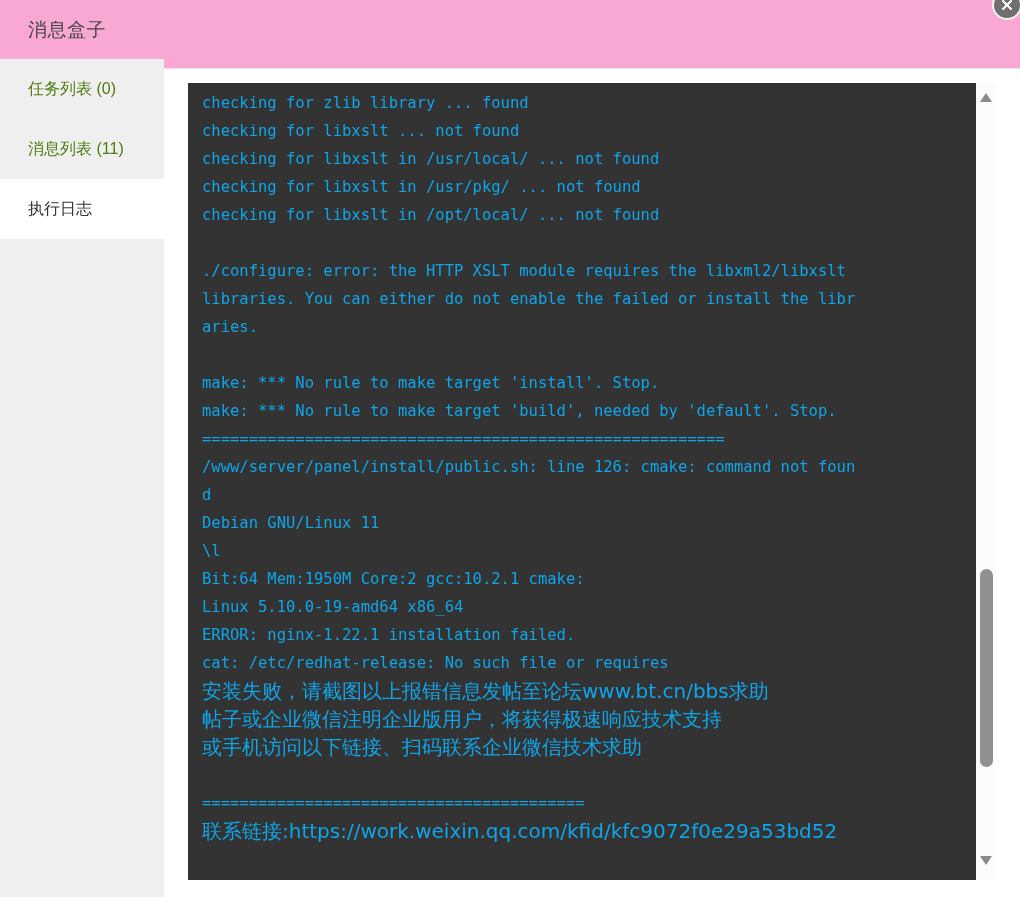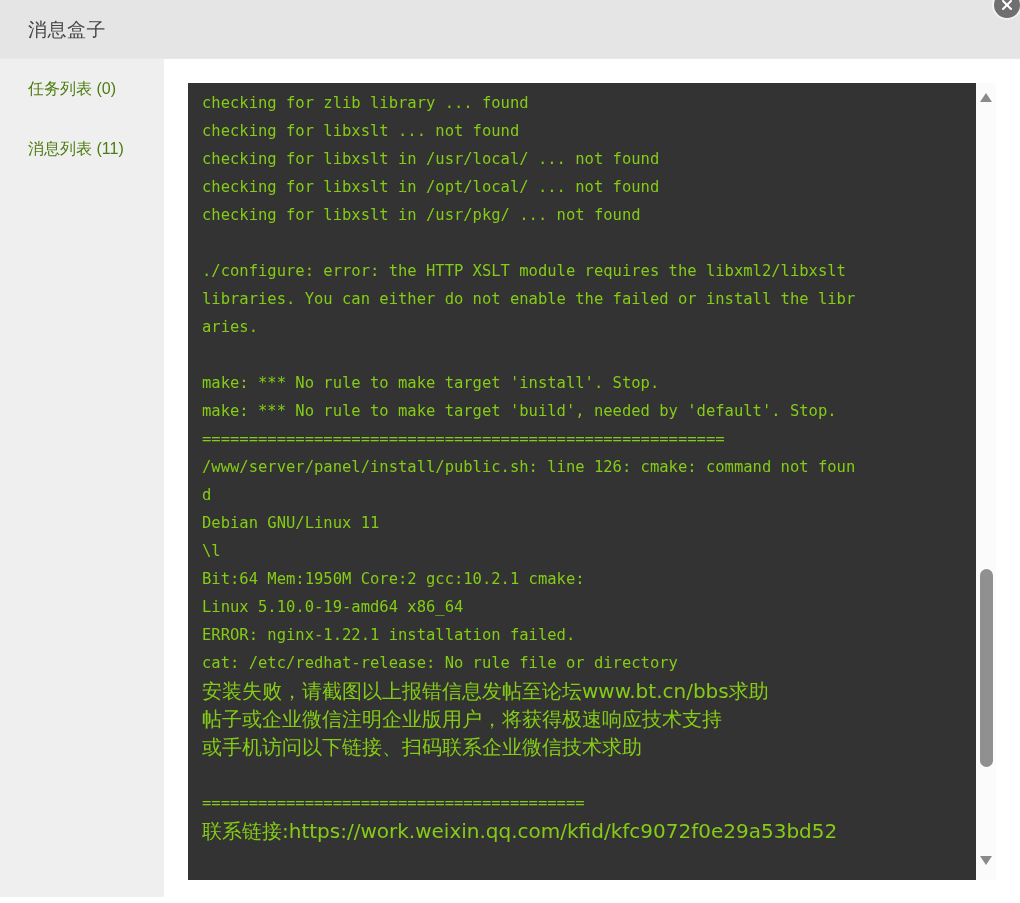--- a/index.html
+++ b/index.html
@@ -16,22 +16,22 @@
     width: 1020px;
     height: 903px;
     background: #ffffff;
   }
 
   
   .header {
     position: absolute;
     left: 0; top: 0;
     width: 1020px;
-    height: 59px;
-    background: #e5e5e5;
+    height: 69px;
+    background: #f9a8d4;
     border-bottom: 1px solid #e8e8e8;
   }
   .header-title {
     position: absolute;
     left: 28px;
     top: 17px;
     font-size: 19px;
     color: #444444;
     letter-spacing: 0.5px;
     line-height: 25px;
@@ -98,21 +98,21 @@
   .term-inner {
     position: absolute;
     left: 14px;
     top: 6px;
     width: 762px;
   }
   .tline {
     font-family: "DejaVu Sans Mono", "Liberation Mono", monospace;
     font-size: 15.5px;
     line-height: 28px;
-    color: #84cc16;
+    color: #0ea5e9;
     white-space: pre;
     letter-spacing: 0px;
   }
   .tline.blank { color: transparent; }
   .tline.cjk {
     font-family: "DejaVu Sans", sans-serif;
     font-size: 20px;
   }
 
   
@@ -170,47 +170,50 @@
     </span>
   </div>
 
   <div class="sidebar">
     <div class="side-item">
       <span>任务列表 (0)</span>
     </div>
     <div class="side-item">
       <span>消息列表 (11)</span>
     </div>
+    <div class="side-item active">
+      <span>执行日志</span>
+    </div>
     <div class="sidebar-filler"></div>
   </div>
 
   <div class="terminal-wrap">
     <div class="terminal">
       <div class="term-inner" id="term-inner">
           <div class="tline">checking for zlib library ... found</div>
           <div class="tline">checking for libxslt ... not found</div>
           <div class="tline">checking for libxslt in /usr/local/ ... not found</div>
+          <div class="tline">checking for libxslt in /usr/pkg/ ... not found</div>
           <div class="tline">checking for libxslt in /opt/local/ ... not found</div>
-          <div class="tline">checking for libxslt in /usr/pkg/ ... not found</div>
           <div class="tline blank">&nbsp;</div>
           <div class="tline">./configure: error: the HTTP XSLT module requires the libxml2/libxslt</div>
           <div class="tline">libraries. You can either do not enable the failed or install the libr</div>
           <div class="tline">aries.</div>
           <div class="tline blank">&nbsp;</div>
           <div class="tline">make: *** No rule to make target 'install'. Stop.</div>
           <div class="tline">make: *** No rule to make target 'build', needed by 'default'. Stop.</div>
           <div class="tline">========================================================</div>
           <div class="tline">/www/server/panel/install/public.sh: line 126: cmake: command not foun</div>
           <div class="tline">d</div>
           <div class="tline">Debian GNU/Linux 11</div>
           <div class="tline">\l</div>
           <div class="tline">Bit:64 Mem:1950M Core:2 gcc:10.2.1 cmake:</div>
           <div class="tline">Linux 5.10.0-19-amd64 x86_64</div>
           <div class="tline">ERROR: nginx-1.22.1 installation failed.</div>
-          <div class="tline">cat: /etc/redhat-release: No rule file or directory</div>
+          <div class="tline">cat: /etc/redhat-release: No such file or requires</div>
           <div class="tline cjk">安装失败，请截图以上报错信息发帖至论坛www.bt.cn/bbs求助</div>
           <div class="tline cjk">帖子或企业微信注明企业版用户，将获得极速响应技术支持</div>
           <div class="tline cjk">或手机访问以下链接、扫码联系企业微信技术求助</div>
           <div class="tline blank">&nbsp;</div>
           <div class="tline">=========================================</div>
           <div class="tline cjk">联系链接:https://work.weixin.qq.com/kfid/kfc9072f0e29a53bd52</div>
           <div class="tline blank">&nbsp;</div>
           <div class="tline">=========================================</div>
         </div>
     </div>

